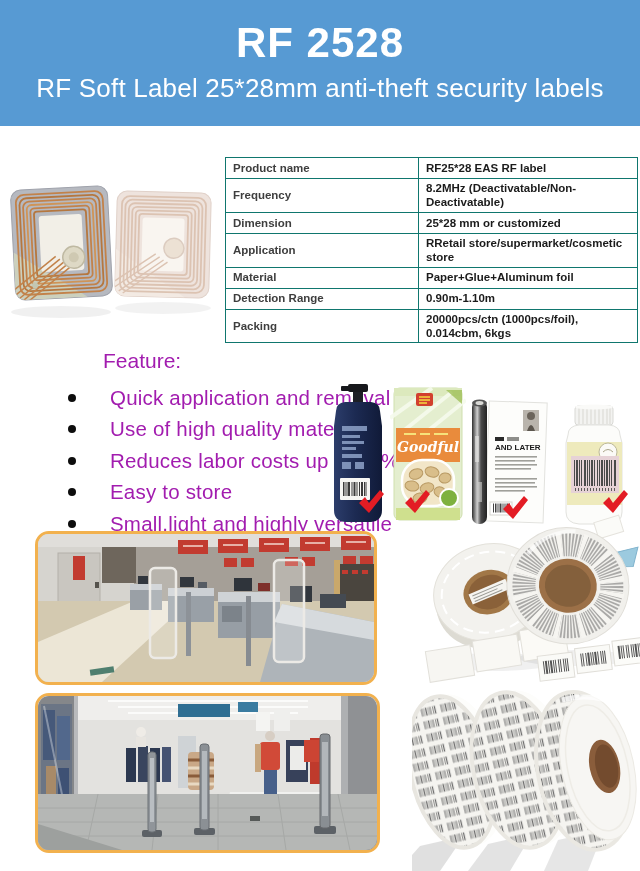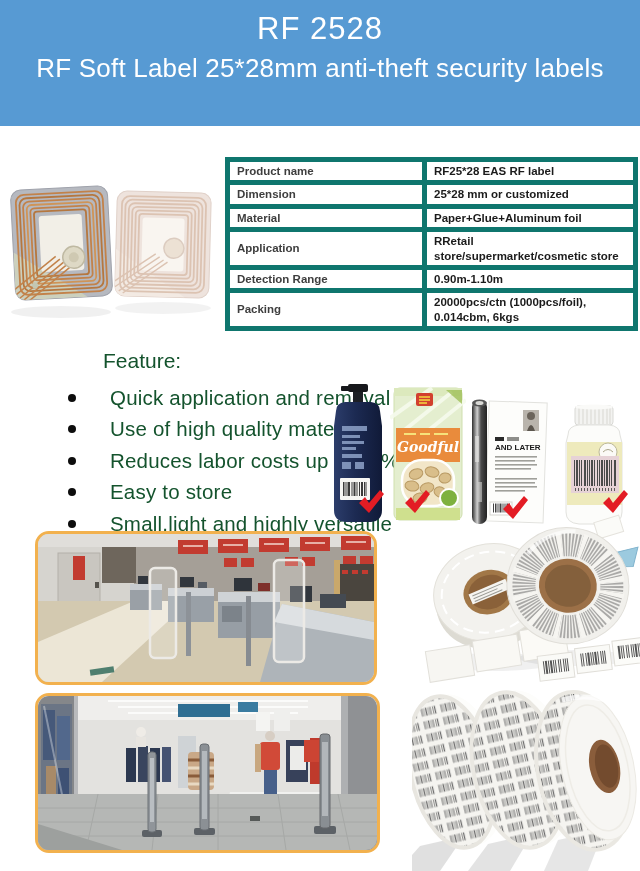--- a/index.html
+++ b/index.html
@@ -2,34 +2,34 @@
 <html><head>
 <meta charset="utf-8">
 <style>
   html,body{margin:0;padding:0;background:#fff;}
   .page{position:relative;width:640px;height:871px;background:#ffffff;overflow:hidden;
         font-family:"Liberation Sans",sans-serif;}
 
   
   .banner{position:absolute;left:0;top:0;width:640px;height:126px;background:#579ad3;
           color:#fff;text-align:center;}
-  .banner .title{padding-top:12px;font-size:31px;font-weight:normal;letter-spacing:1px;line-height:1.1;}
+  .banner .title{padding-top:20px;font-size:42px;font-weight:bold;letter-spacing:1px;line-height:1.1;}
   .banner .subtitle{margin-top:7px;font-size:26px;font-weight:normal;letter-spacing:.2px;}
 
   
   table.spec{position:absolute;left:225px;top:157px;width:413px;border-collapse:collapse;
              font-size:11.5px;table-layout:fixed;background:#fff;}
-  table.spec td{border:5px solid #0f766e;padding:2px 7px;vertical-align:middle;line-height:1.25;}
+  table.spec td{border:1px solid #0f766e;padding:2px 7px;vertical-align:middle;line-height:1.25;}
   table.spec td.lbl{width:178px;font-weight:bold;color:#3e3e3e;}
   table.spec td.val{color:#1b1b1b;font-weight:bold;}
   table.spec tr{height:21px;}
   table.spec tr.tall{height:33px;}
 
   
-  .features{position:absolute;left:60px;top:349px;color:#14532d;}
+  .features{position:absolute;left:60px;top:349px;color:#a21caf;}
   .features .heading{margin:0 0 9px 43px;font-size:21px;font-weight:normal;}
   .feat-item{display:flex;align-items:center;height:31.5px;font-size:20.5px;letter-spacing:.2px;}
   .feat-item .dot{width:8px;height:8px;border-radius:50%;background:#0d0d0d;margin:0 34px 0 8px;flex:none;}
 
   
   figure.photo{position:absolute;margin:0;border:3px solid #f2b14e;border-radius:14px;
                overflow:hidden;background:#e8e6e2;}
   .photo1{left:35px;top:531px;width:336px;height:148px;}
   .photo2{left:35px;top:693px;width:339px;height:154px;}
 
@@ -108,30 +108,34 @@
     </g>
   </svg>
 
   <table class="spec">
     <tbody>
       <tr>
           <td class="lbl">Product name</td>
           <td class="val">RF25*28 EAS RF label</td>
         </tr>
       <tr>
+          <td class="lbl">Frequency</td>
+          <td class="val">8.2MHz (Deactivatable/Non-Deactivatable)</td>
+        </tr>
+      <tr>
           <td class="lbl">Dimension</td>
           <td class="val">25*28 mm or customized</td>
+        </tr>
+      <tr>
+          <td class="lbl">Application</td>
+          <td class="val">RRetail store/supermarket/cosmetic store</td>
         </tr>
       <tr>
           <td class="lbl">Material</td>
           <td class="val">Paper+Glue+Aluminum foil</td>
-        </tr>
-      <tr>
-          <td class="lbl">Application</td>
-          <td class="val">RRetail store/supermarket/cosmetic store</td>
         </tr>
       <tr>
           <td class="lbl">Detection Range</td>
           <td class="val">0.90m-1.10m</td>
         </tr>
       <tr class="tall">
           <td class="lbl">Packing</td>
           <td class="val">20000pcs/ctn (1000pcs/foil), 0.014cbm, 6kgs</td>
         </tr>
     </tbody>

